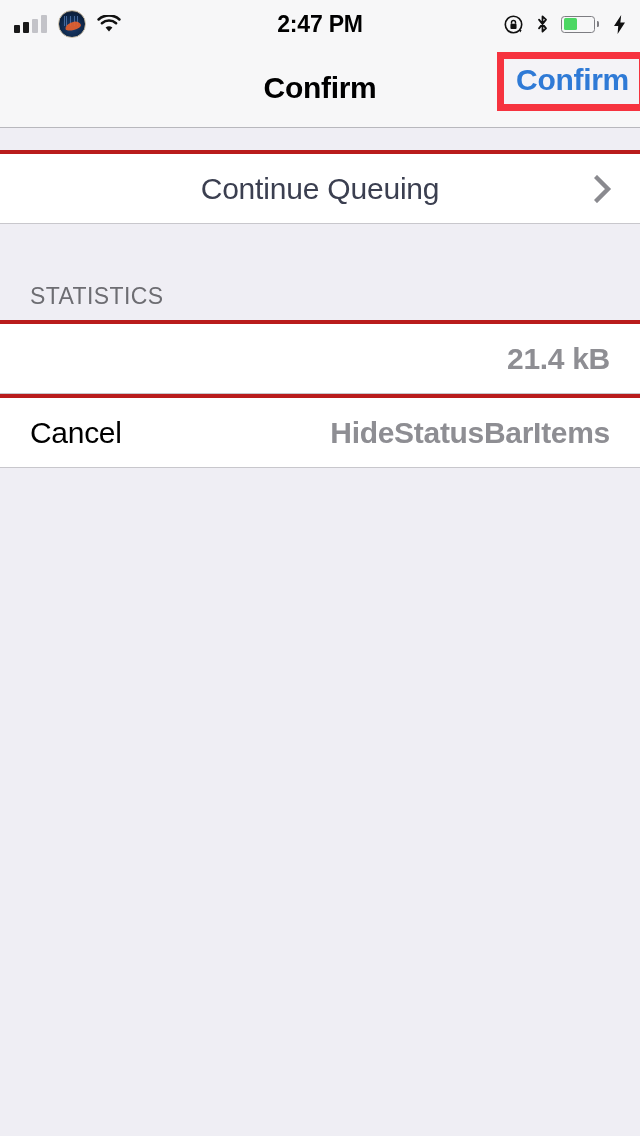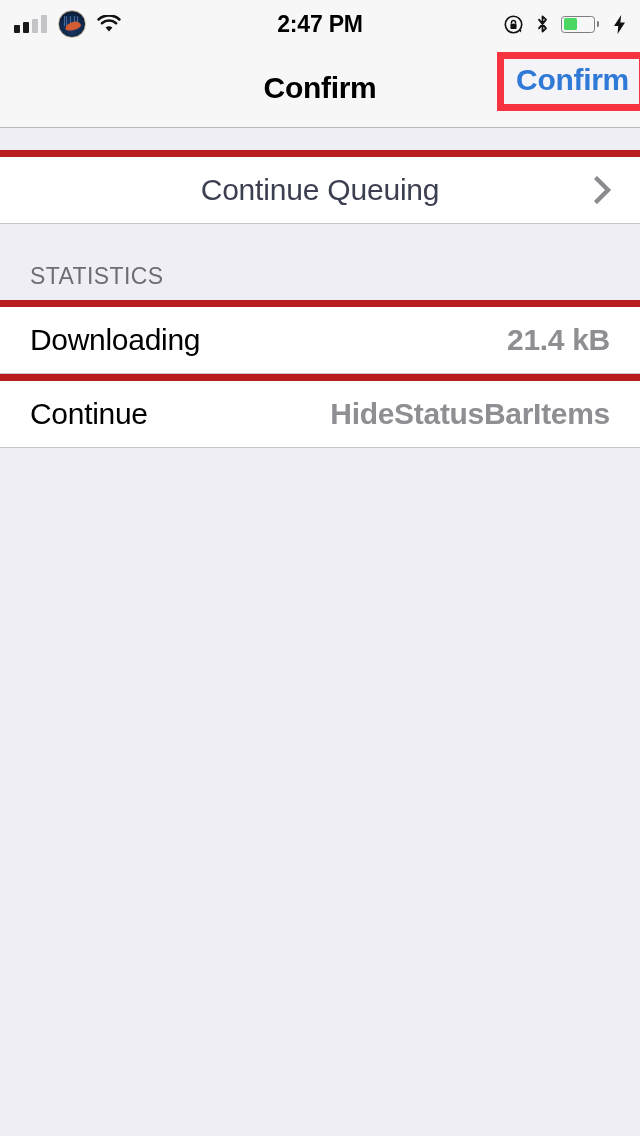--- a/index.html
+++ b/index.html
@@ -122,37 +122,37 @@
   
   .content { flex:1 1 auto; background:#efeef4; overflow:hidden; }
 
   .gap { height:22px; background:#efeef4; }
 
   .row {
     background:#fff;
     height:74px;
     display:flex; align-items:center;
     padding:13px 30px;
-    border-top:7px solid #b91c1c;
+    border-top:4px solid #b91c1c;
     border-bottom:1px solid #c8c7cc;
     position:relative;
   }
 
   .row-centered { justify-content:center; }
   .row-center-label {
     font-size:30px; color:#3b3f50; letter-spacing:-0.2px;
   }
   .chevron {
     position:absolute; right:28px; top:50%; transform:translateY(-50%);
     width:18px; height:28px;
   }
 
   .section-header {
     background:#efeef4;
-    height:76px;
+    height:96px;
     display:flex; align-items:flex-end;
     padding:0 30px 10px 30px;
     font-size:23px; color:#6d6d72;
     letter-spacing:0.4px;
   }
 
   .row-label { font-size:30px; color:#000; letter-spacing:-0.3px; }
   .row-value {
     margin-left:auto; font-size:30px; color:#8e8e93; letter-spacing:-0.3px;font-weight:bold;
   }
@@ -216,25 +216,24 @@
 
     <div class="row row-centered">
       <span class="row-center-label">Continue Queuing</span>
       <svg class="chevron" viewBox="0 0 18 28">
         <path d="M3 3 14 14 3 25" fill="none" stroke="#8a8a8f" stroke-width="4.4" stroke-linecap="square" stroke-linejoin="miter"></path>
       </svg>
     </div>
 
     <div class="section-header">STATISTICS</div>
     <div class="row">
-      <span class="row-label">Downloading</span>
       <span class="row-value">21.4 kB</span>
     </div>
 
     <div class="row">
-      <span class="row-label">Continue</span>
+      <span class="row-label">Cancel</span>
       <span class="row-value">HideStatusBarItems</span>
     </div>
 
     <div class="filler"></div>
   </div>
 
 </div>
 
 </body></html>

